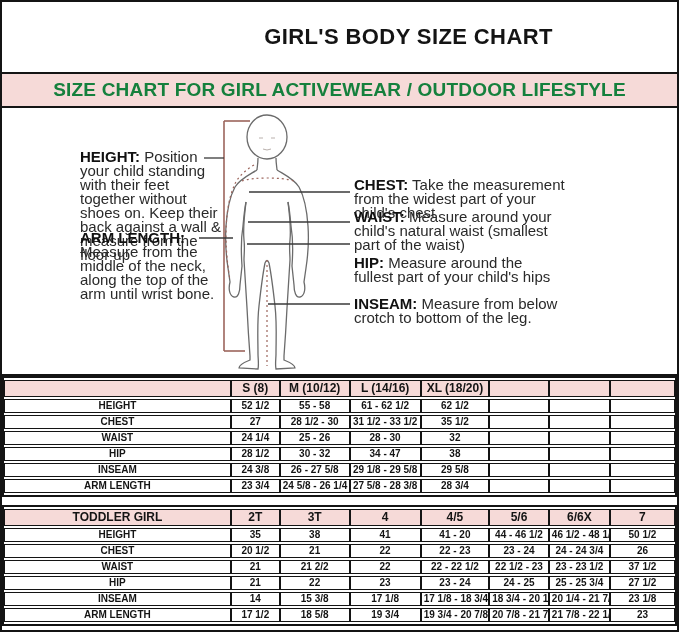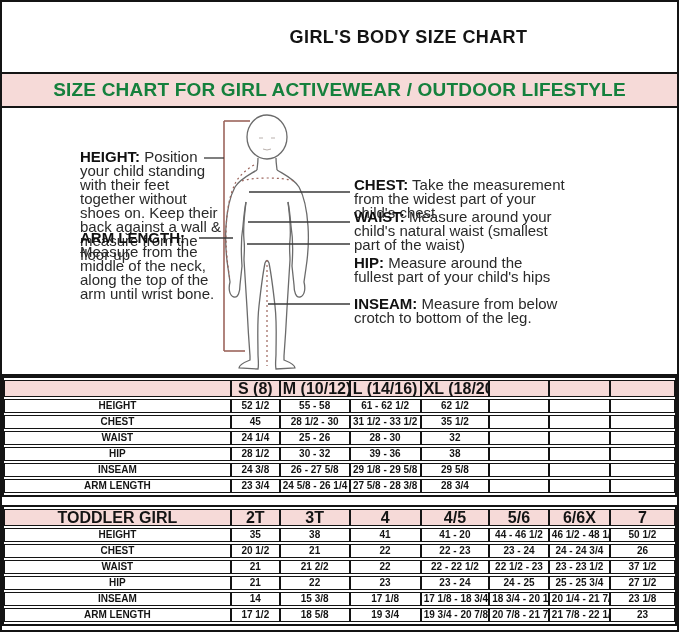--- a/index.html
+++ b/index.html
@@ -7,21 +7,21 @@
   .page {
     width:679px; height:632px; position:relative;
     border:2px solid #141414; background:#fff; overflow:hidden;
   }
   
   .title-bar {
     height:70px; display:flex; align-items:center; justify-content:center;
     padding-left:138px;
   }
   .title-bar h1 {
-    margin:0; font-size:18px; font-weight:bold; color:#141414; letter-spacing:0.4px;
+    margin:0; font-size:22px; font-weight:bold; color:#141414; letter-spacing:0.4px;
   }
   
   .banner {
     height:36px; background:#f6dad8;
     border-top:2px solid #141414; border-bottom:2px solid #141414;
     display:flex; align-items:center; justify-content:center;
   }
   .banner span { font-size:19px; font-weight:bold; color:#15803d; letter-spacing:0.2px; }
   
   .diagram { position:relative; height:268px; border-bottom:2px solid #141414; background:#fff; }
@@ -40,21 +40,21 @@
   col.c-l  { width:10.6%; }
   col.c-xl { width:10.2%; }
   col.c-e1 { width:8.9%; }
   col.c-e2 { width:9.1%; }
   col.c-e3 { width:9.7%; }
   th, td {
     border:1px solid #141414; text-align:center; font-weight:bold;
     font-size:10px; line-height:10px; height:10px; padding:1px 2px;
     white-space:nowrap; overflow:hidden; color:#141414;
   }
-  thead th { background:#f6dad8; font-size:16px; line-height:13px; height:15px; }
+  thead th { background:#f6dad8; font-size:12px; line-height:13px; height:15px; }
   .table-gap { height:8px; }
 </style>
 </head>
 <body>
 
 <div class="page">
 
   <div class="title-bar">
     <h1>GIRL'S BODY SIZE CHART</h1>
   </div>
@@ -149,21 +149,21 @@
           <td>52 1/2</td>
           <td>55 - 58</td>
           <td>61 - 62 1/2</td>
           <td>62 1/2</td>
           <td></td>
           <td></td>
           <td></td>
         </tr>
         <tr>
           <th>CHEST</th>
-          <td>45</td>
+          <td>27</td>
           <td>28 1/2 - 30</td>
           <td>31 1/2 - 33 1/2</td>
           <td>35 1/2</td>
           <td></td>
           <td></td>
           <td></td>
         </tr>
         <tr>
           <th>WAIST</th>
           <td>24 1/4</td>
@@ -171,21 +171,21 @@
           <td>28 - 30</td>
           <td>32</td>
           <td></td>
           <td></td>
           <td></td>
         </tr>
         <tr>
           <th>HIP</th>
           <td>28 1/2</td>
           <td>30 - 32</td>
-          <td>39 - 36</td>
+          <td>34 - 47</td>
           <td>38</td>
           <td></td>
           <td></td>
           <td></td>
         </tr>
         <tr>
           <th>INSEAM</th>
           <td>24 3/8</td>
           <td>26 - 27 5/8</td>
           <td>29 1/8 - 29 5/8</td>

